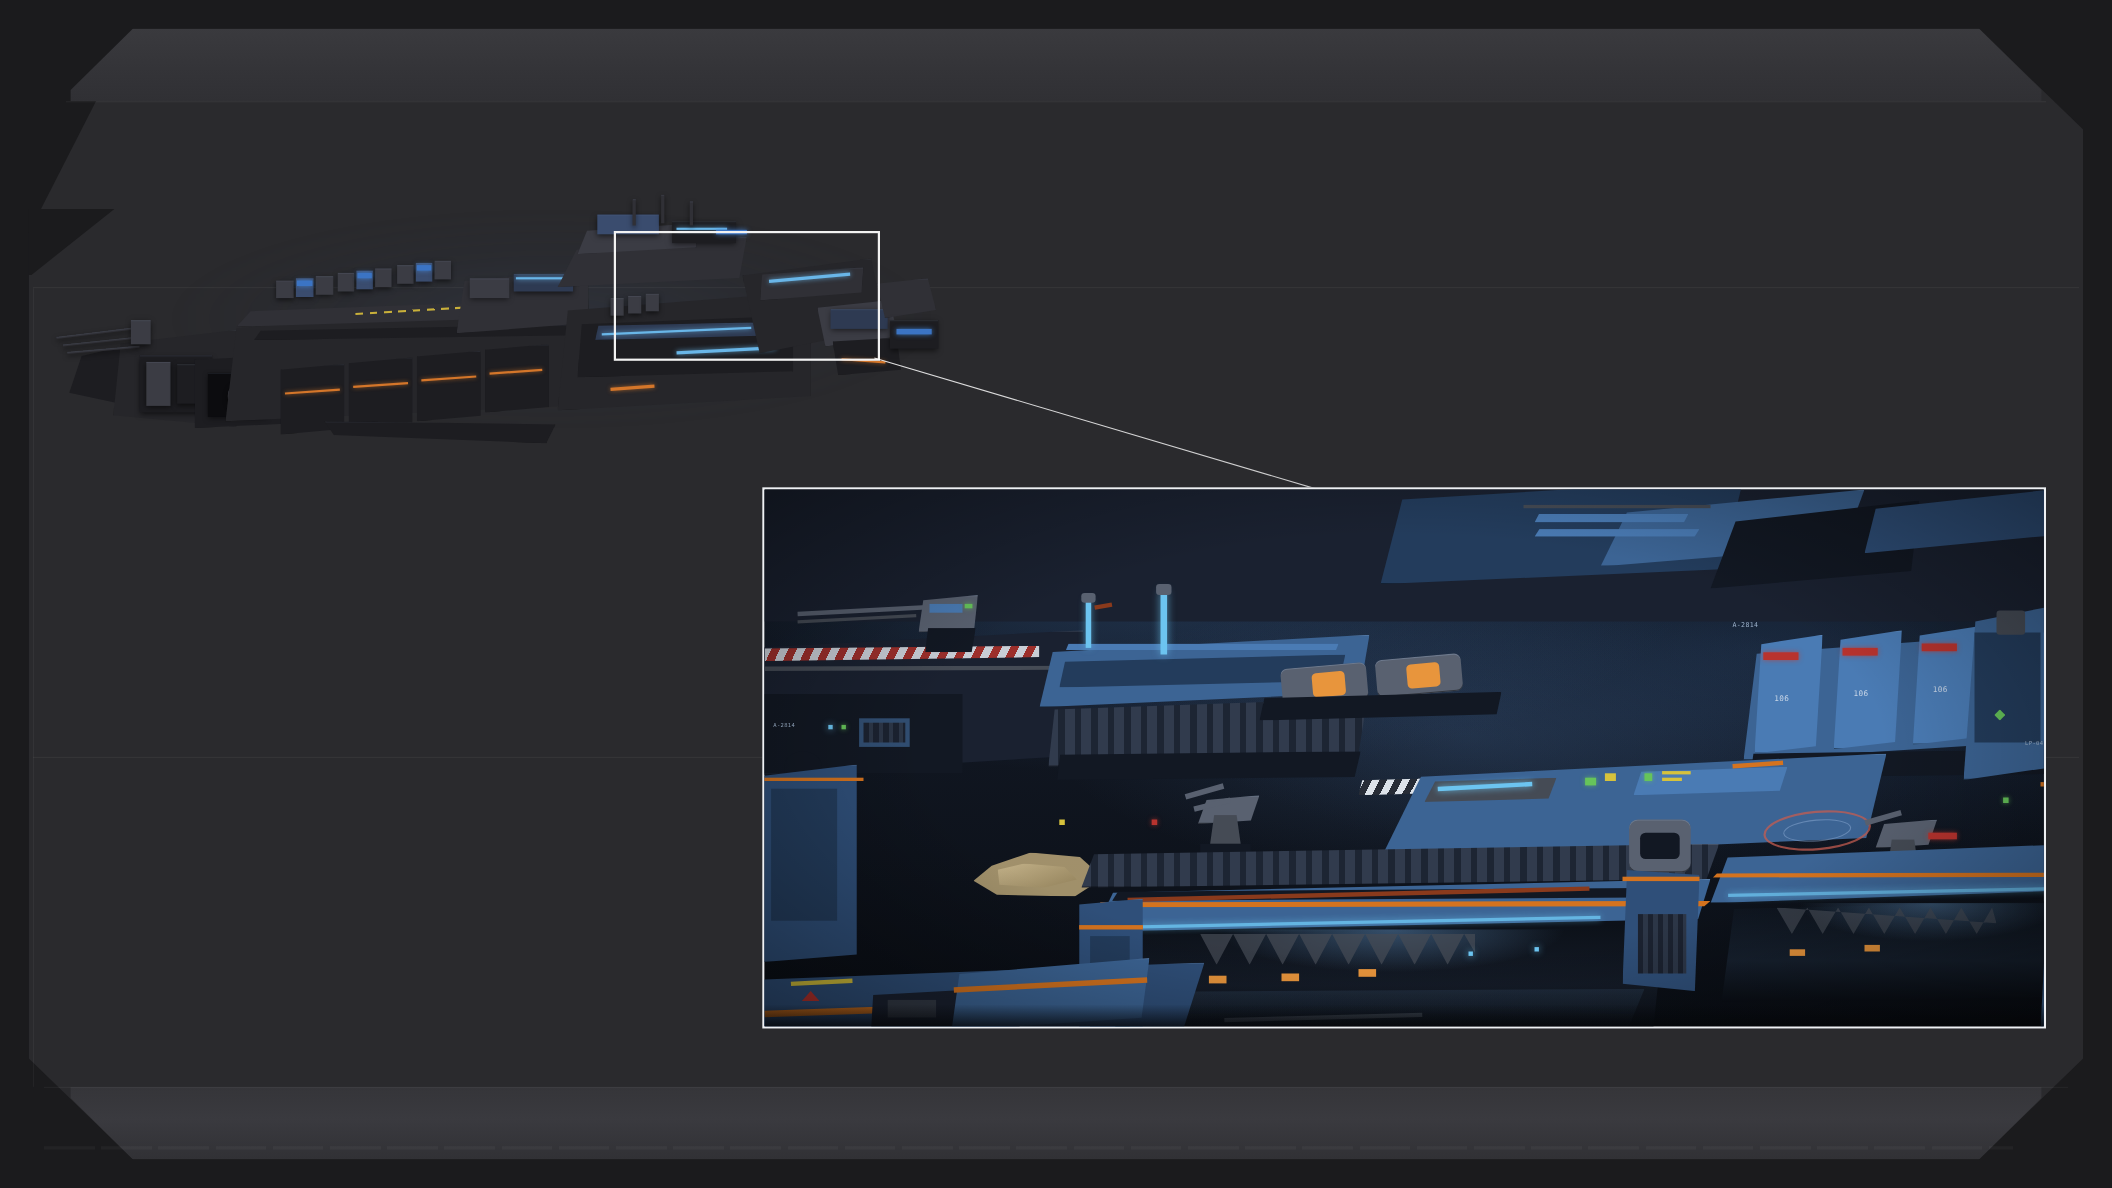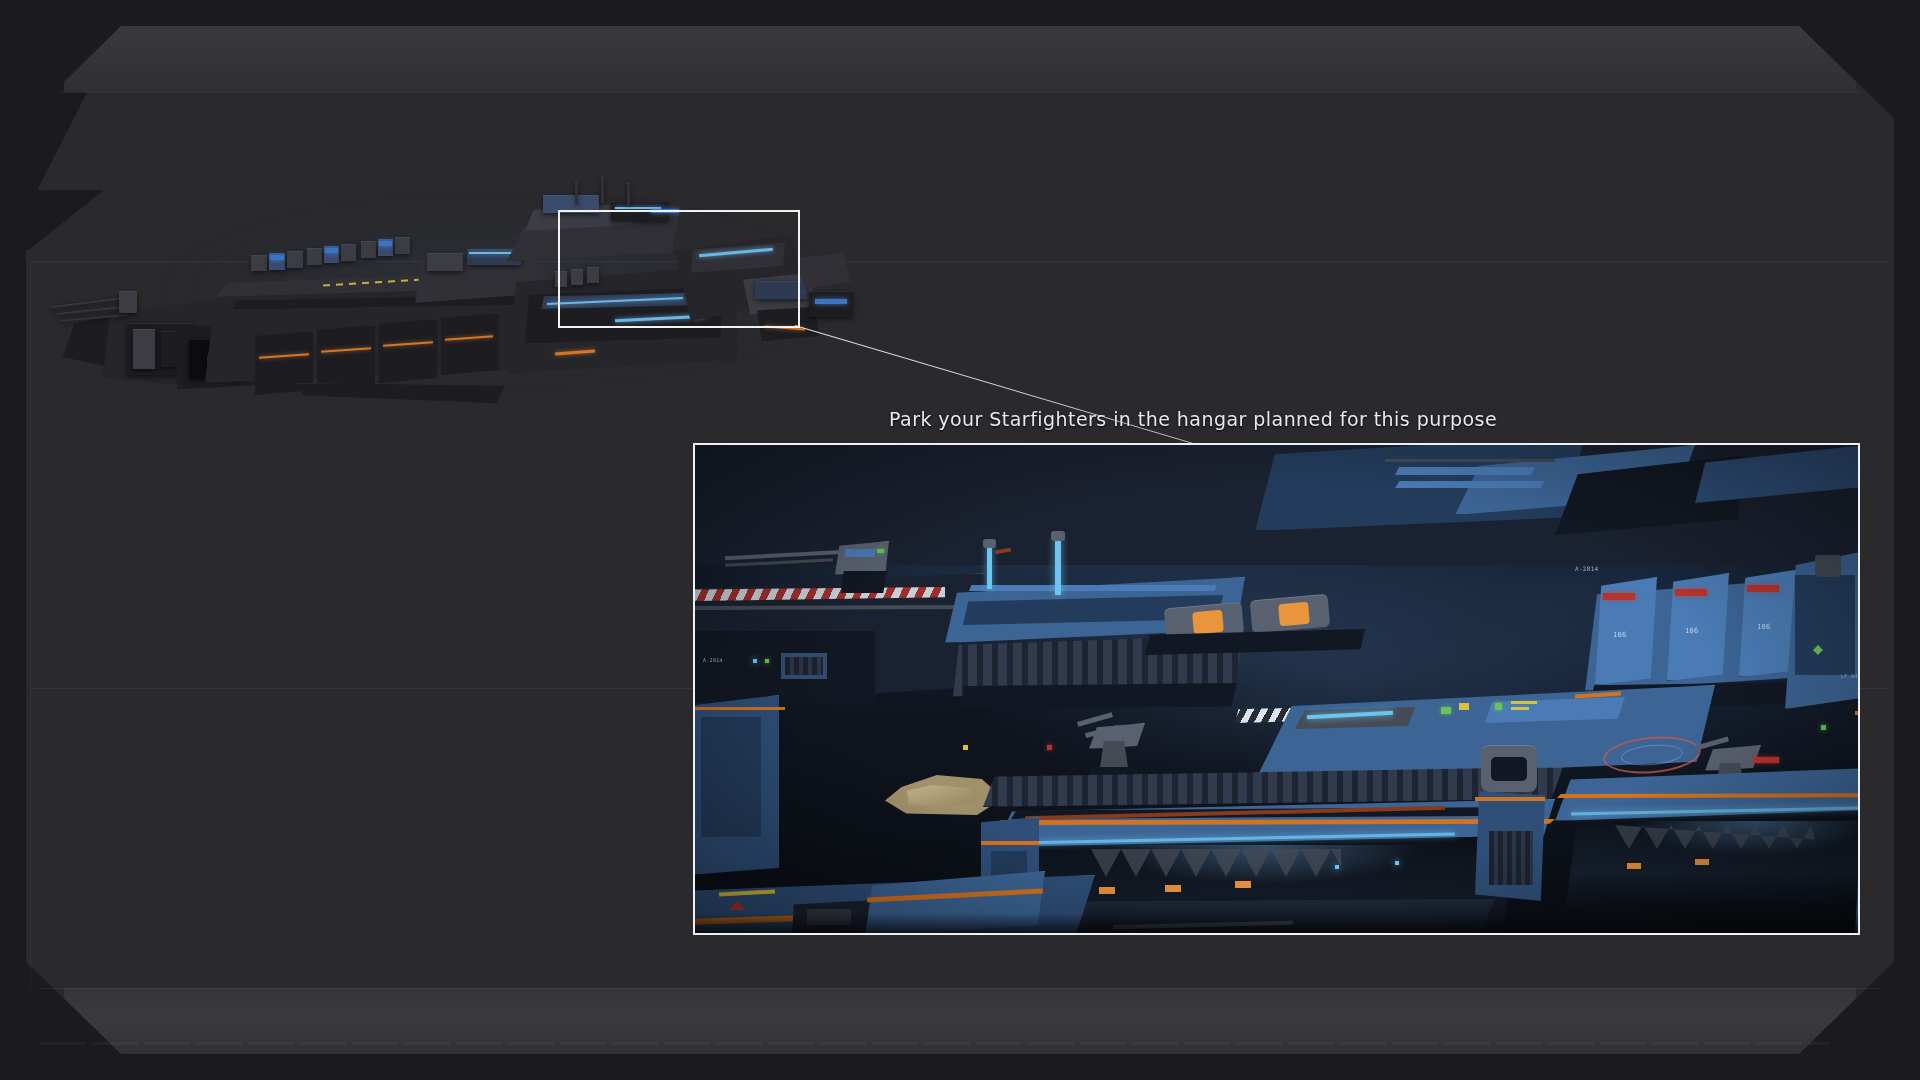--- a/index.html
+++ b/index.html
@@ -300,21 +300,20 @@
     <div class="hull md" style="left:742px;top:158px; width:54px;height:36px; clip-path:polygon(0 14%,86% 0,100% 80%,14% 100%);"></div>
     <div class="hull dk" style="left:754px;top:196px; width:44px;height:26px;"></div>
     <div class="acc-blue" style="left:760px;top:204px; width:32px;height:5px;"></div>
 
     <div class="hull dk" style="left:240px;top:288px; width:210px;height:20px; clip-path:polygon(0 0,100% 14%,96% 100%,4% 62%);"></div>
   </div>
 
   <div class="selbox"></div>
   <div class="leader"></div>
 
-  <div class="caption">Park your Starfighters in the hangar planned for this purpose</div>
 
   <div class="inset">
     <div class="inset-scene">
       <div class="sky"></div>
       <div class="fog"></div>
 
       <div class="s dark2" style="left:0;   top:0;    width:1167px; height:120px;"></div>
       <div class="s blued bev" style="left:560px; top:-10px; width:330px; height:96px; clip-path:polygon(6% 20%,100% 0,94% 86%,0 100%);"></div>
       <div class="s blue2 bev" style="left:760px; top:0px;   width:240px; height:70px; clip-path:polygon(10% 30%,100% 0,92% 74%,0 100%);"></div>
       <div class="s blue3" style="left:700px; top:22px;  width:140px; height:8px; clip-path:polygon(3% 0,100% 0,97% 100%,0 100%);"></div>

